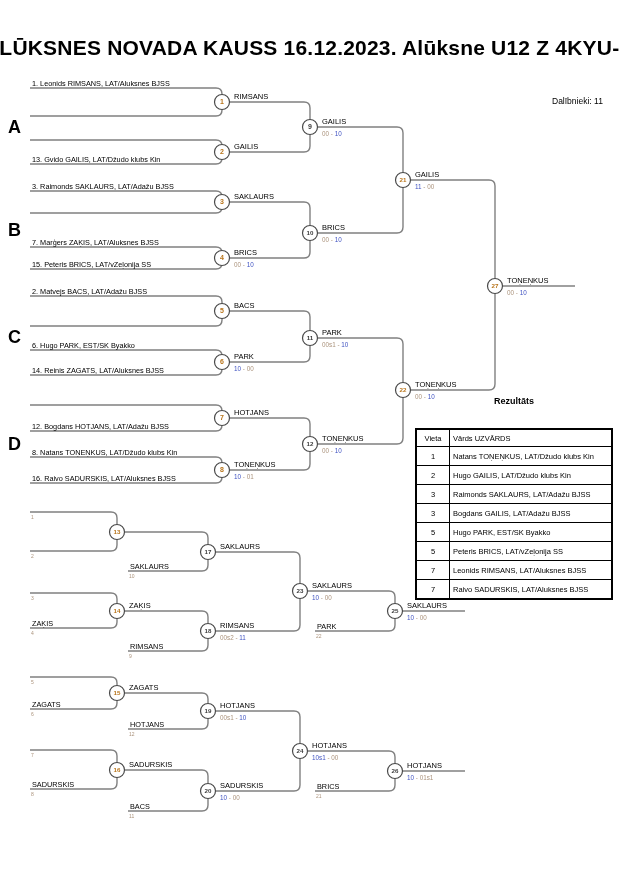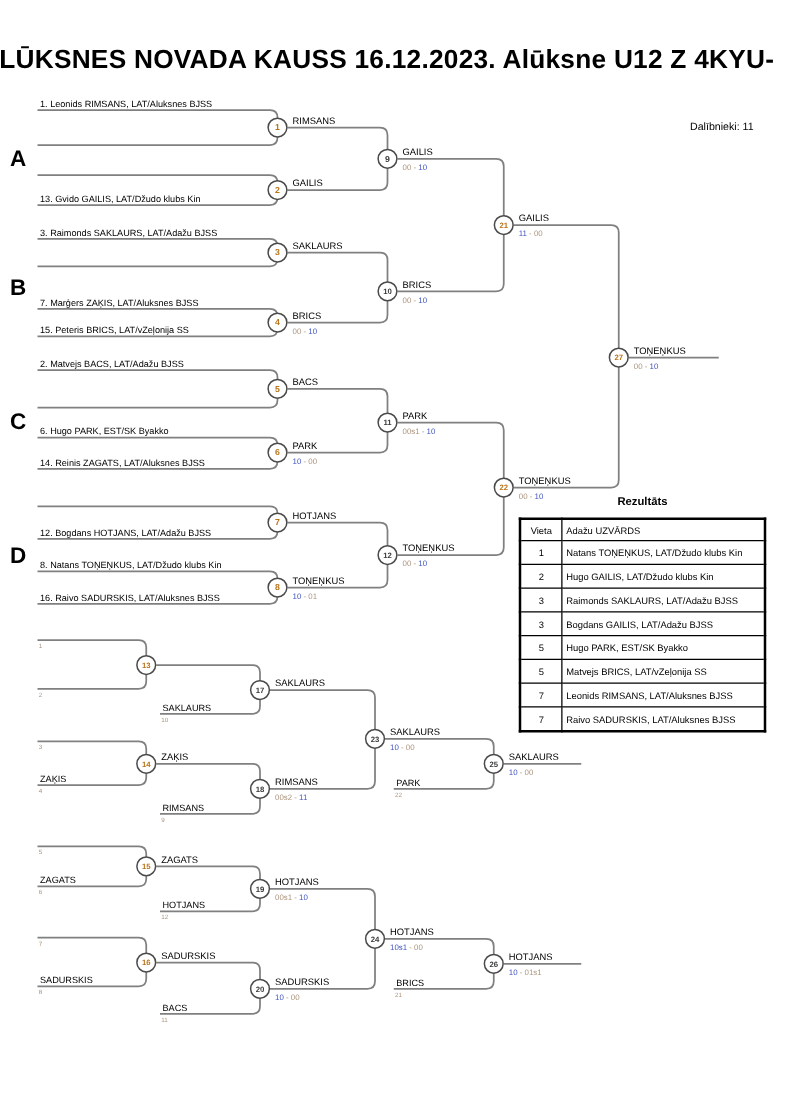--- a/index.html
+++ b/index.html
@@ -3,21 +3,21 @@
 <meta charset="utf-8">
 <style>
   html,body{margin:0;padding:0;background:#fff;}
   .page{position:relative;width:630px;height:891px;overflow:hidden;background:#fff;
         font-family:"Liberation Sans",sans-serif;color:#000;}
   .title{position:absolute;left:-16px;top:36px;font-size:21px;font-weight:bold;
          white-space:nowrap;letter-spacing:0.2px;}
   .participants{position:absolute;left:552px;top:64px;font-size:8.5px;margin-top:32px;}
   #bracket{position:absolute;left:0;top:0;}
   #results{position:absolute;left:415px;top:396px;width:198px;}
-  #results .rtitle{text-align:center;font-weight:bold;font-size:9px;margin:0 0 8px 0;}
+  #results .rtitle{text-align:center;font-weight:bold;font-size:9px;margin:0 0 22px 0;}
   #results table{border-collapse:collapse;width:100%;border:2px solid #000;table-layout:fixed;}
   #results th,#results td{border:1px solid #000;font-size:7.5px;font-weight:normal;
          padding:0 3px;height:18px;overflow:hidden;white-space:nowrap;margin-left:20px;}
   #results th{text-align:center;height:16px;}
   #results .place{width:26px;text-align:center;}
   #results .name{text-align:left;}
 </style>
 </head>
 <body>
 
@@ -219,21 +219,21 @@
       <text x="8" y="343" font-size="18" font-weight="bold" fill="#000000">C</text>
       <text x="8" y="450" font-size="18" font-weight="bold" fill="#000000">D</text>
     </svg>
 
   <div id="results">
     <div class="rtitle">Rezultāts</div>
     <table>
       <thead>
         <tr>
           <th class="place">Vieta</th>
-          <th class="name">Adažu UZVĀRDS</th>
+          <th class="name">Vārds UZVĀRDS</th>
         </tr>
       </thead>
       <tbody id="results-body">
           <tr>
             <td class="place">1</td>
             <td class="name">Natans TOŅEŅKUS, LAT/Džudo klubs Kin</td>
           </tr>
           <tr>
             <td class="place">2</td>
             <td class="name">Hugo GAILIS, LAT/Džudo klubs Kin</td>
@@ -245,21 +245,21 @@
           <tr>
             <td class="place">3</td>
             <td class="name">Bogdans GAILIS, LAT/Adažu BJSS</td>
           </tr>
           <tr>
             <td class="place">5</td>
             <td class="name">Hugo PARK, EST/SK Byakko</td>
           </tr>
           <tr>
             <td class="place">5</td>
-            <td class="name">Matvejs BRICS, LAT/vZeļonija SS</td>
+            <td class="name">Peteris BRICS, LAT/vZeļonija SS</td>
           </tr>
           <tr>
             <td class="place">7</td>
             <td class="name">Leonids RIMSANS, LAT/Aluksnes BJSS</td>
           </tr>
           <tr>
             <td class="place">7</td>
             <td class="name">Raivo SADURSKIS, LAT/Aluksnes BJSS</td>
           </tr>
         </tbody>

